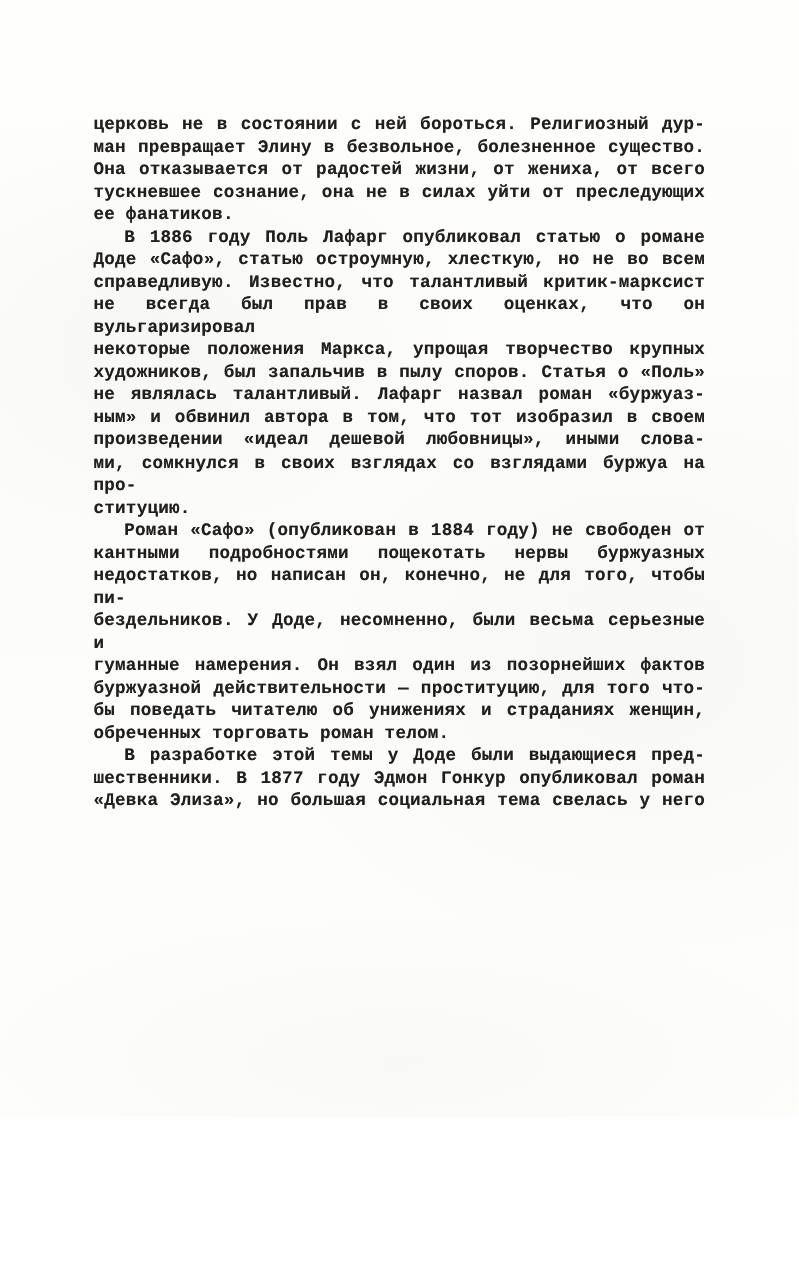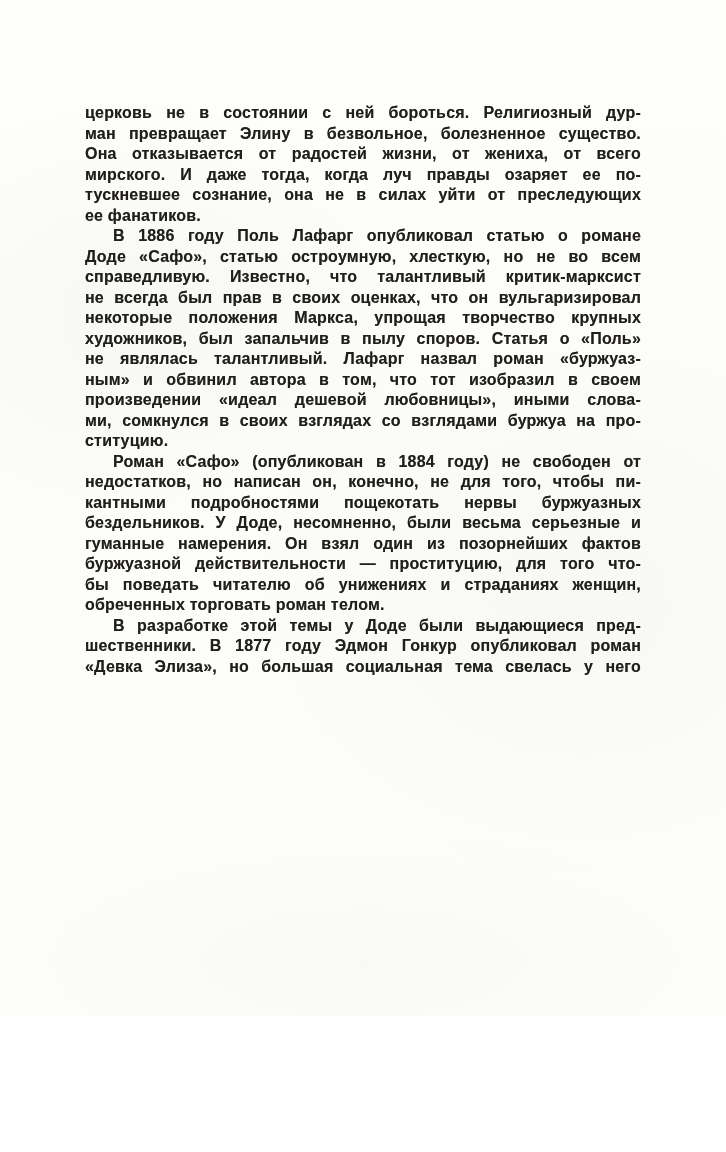--- a/index.html
+++ b/index.html
@@ -6,21 +6,21 @@
     margin: 0;
     padding: 0;
     background: #ffffff;
   }
   .sheet {
     position: relative;
     width: 726px;
     height: 1016px;
     background: linear-gradient(180deg, #fefefd 0%, #fcfcfa 40%, #fdfdfb 100%);
     overflow: hidden;
-    font-family: Liberation Sans, sans-serif;
+    font-family: Liberation Mono, monospace;
   }
   .text-block {
     position: absolute;
     left: 85px;
     top: 103px;
     width: 556px;
     color: #211f1d;
     font-size: 16px;
     font-weight: 700;
     line-height: 20.5px;
@@ -64,41 +64,40 @@
 </head>
 <body>
 
 <div class="sheet">
   <div class="scan-tint"></div>
   <div class="text-block" id="text-block">
       <div class="paragraph para-0">
         <div class="line">церковь не в состоянии с ней бороться. Религиозный дур-</div>
         <div class="line">ман превращает Элину в безвольное, болезненное существо.</div>
         <div class="line">Она отказывается от радостей жизни, от жениха, от всего</div>
-        <div class="line">мирского. И даже тогда, когда луч правды озаряет ее по-</div>
         <div class="line">тускневшее сознание, она не в силах уйти от преследующих</div>
         <div class="line last">ее фанатиков.</div>
       </div>
       <div class="paragraph para-1">
         <div class="line first-indent">В 1886 году Поль Лафарг опубликовал статью о романе</div>
         <div class="line">Доде «Сафо», статью остроумную, хлесткую, но не во всем</div>
         <div class="line">справедливую. Известно, что талантливый критик-марксист</div>
         <div class="line">не всегда был прав в своих оценках, что он вульгаризировал</div>
         <div class="line">некоторые положения Маркса, упрощая творчество крупных</div>
         <div class="line">художников, был запальчив в пылу споров. Статья о «Поль»</div>
         <div class="line">не являлась талантливый. Лафарг назвал роман «буржуаз-</div>
         <div class="line">ным» и обвинил автора в том, что тот изобразил в своем</div>
         <div class="line">произведении «идеал дешевой  любовницы», иными  слова-</div>
         <div class="line">ми, сомкнулся в своих взглядах со взглядами буржуа на про-</div>
         <div class="line last">ституцию.</div>
       </div>
       <div class="paragraph para-2">
         <div class="line first-indent">Роман «Сафо» (опубликован в 1884 году) не свободен от</div>
+        <div class="line">кантными подробностями пощекотать нервы буржуазных</div>
         <div class="line">недостатков, но написан он, конечно, не для того, чтобы пи-</div>
-        <div class="line">кантными подробностями пощекотать нервы буржуазных</div>
         <div class="line">бездельников. У Доде, несомненно, были весьма серьезные и</div>
         <div class="line">гуманные намерения. Он взял один из позорнейших фактов</div>
         <div class="line">буржуазной действительности — проституцию, для того что-</div>
         <div class="line">бы поведать читателю об унижениях и страданиях женщин,</div>
         <div class="line last">обреченных торговать роман телом.</div>
       </div>
       <div class="paragraph para-3">
         <div class="line first-indent">В разработке этой темы у Доде были выдающиеся пред-</div>
         <div class="line">шественники. В 1877 году Эдмон Гонкур опубликовал роман</div>
         <div class="line">«Девка Элиза», но большая социальная тема свелась у него</div>

